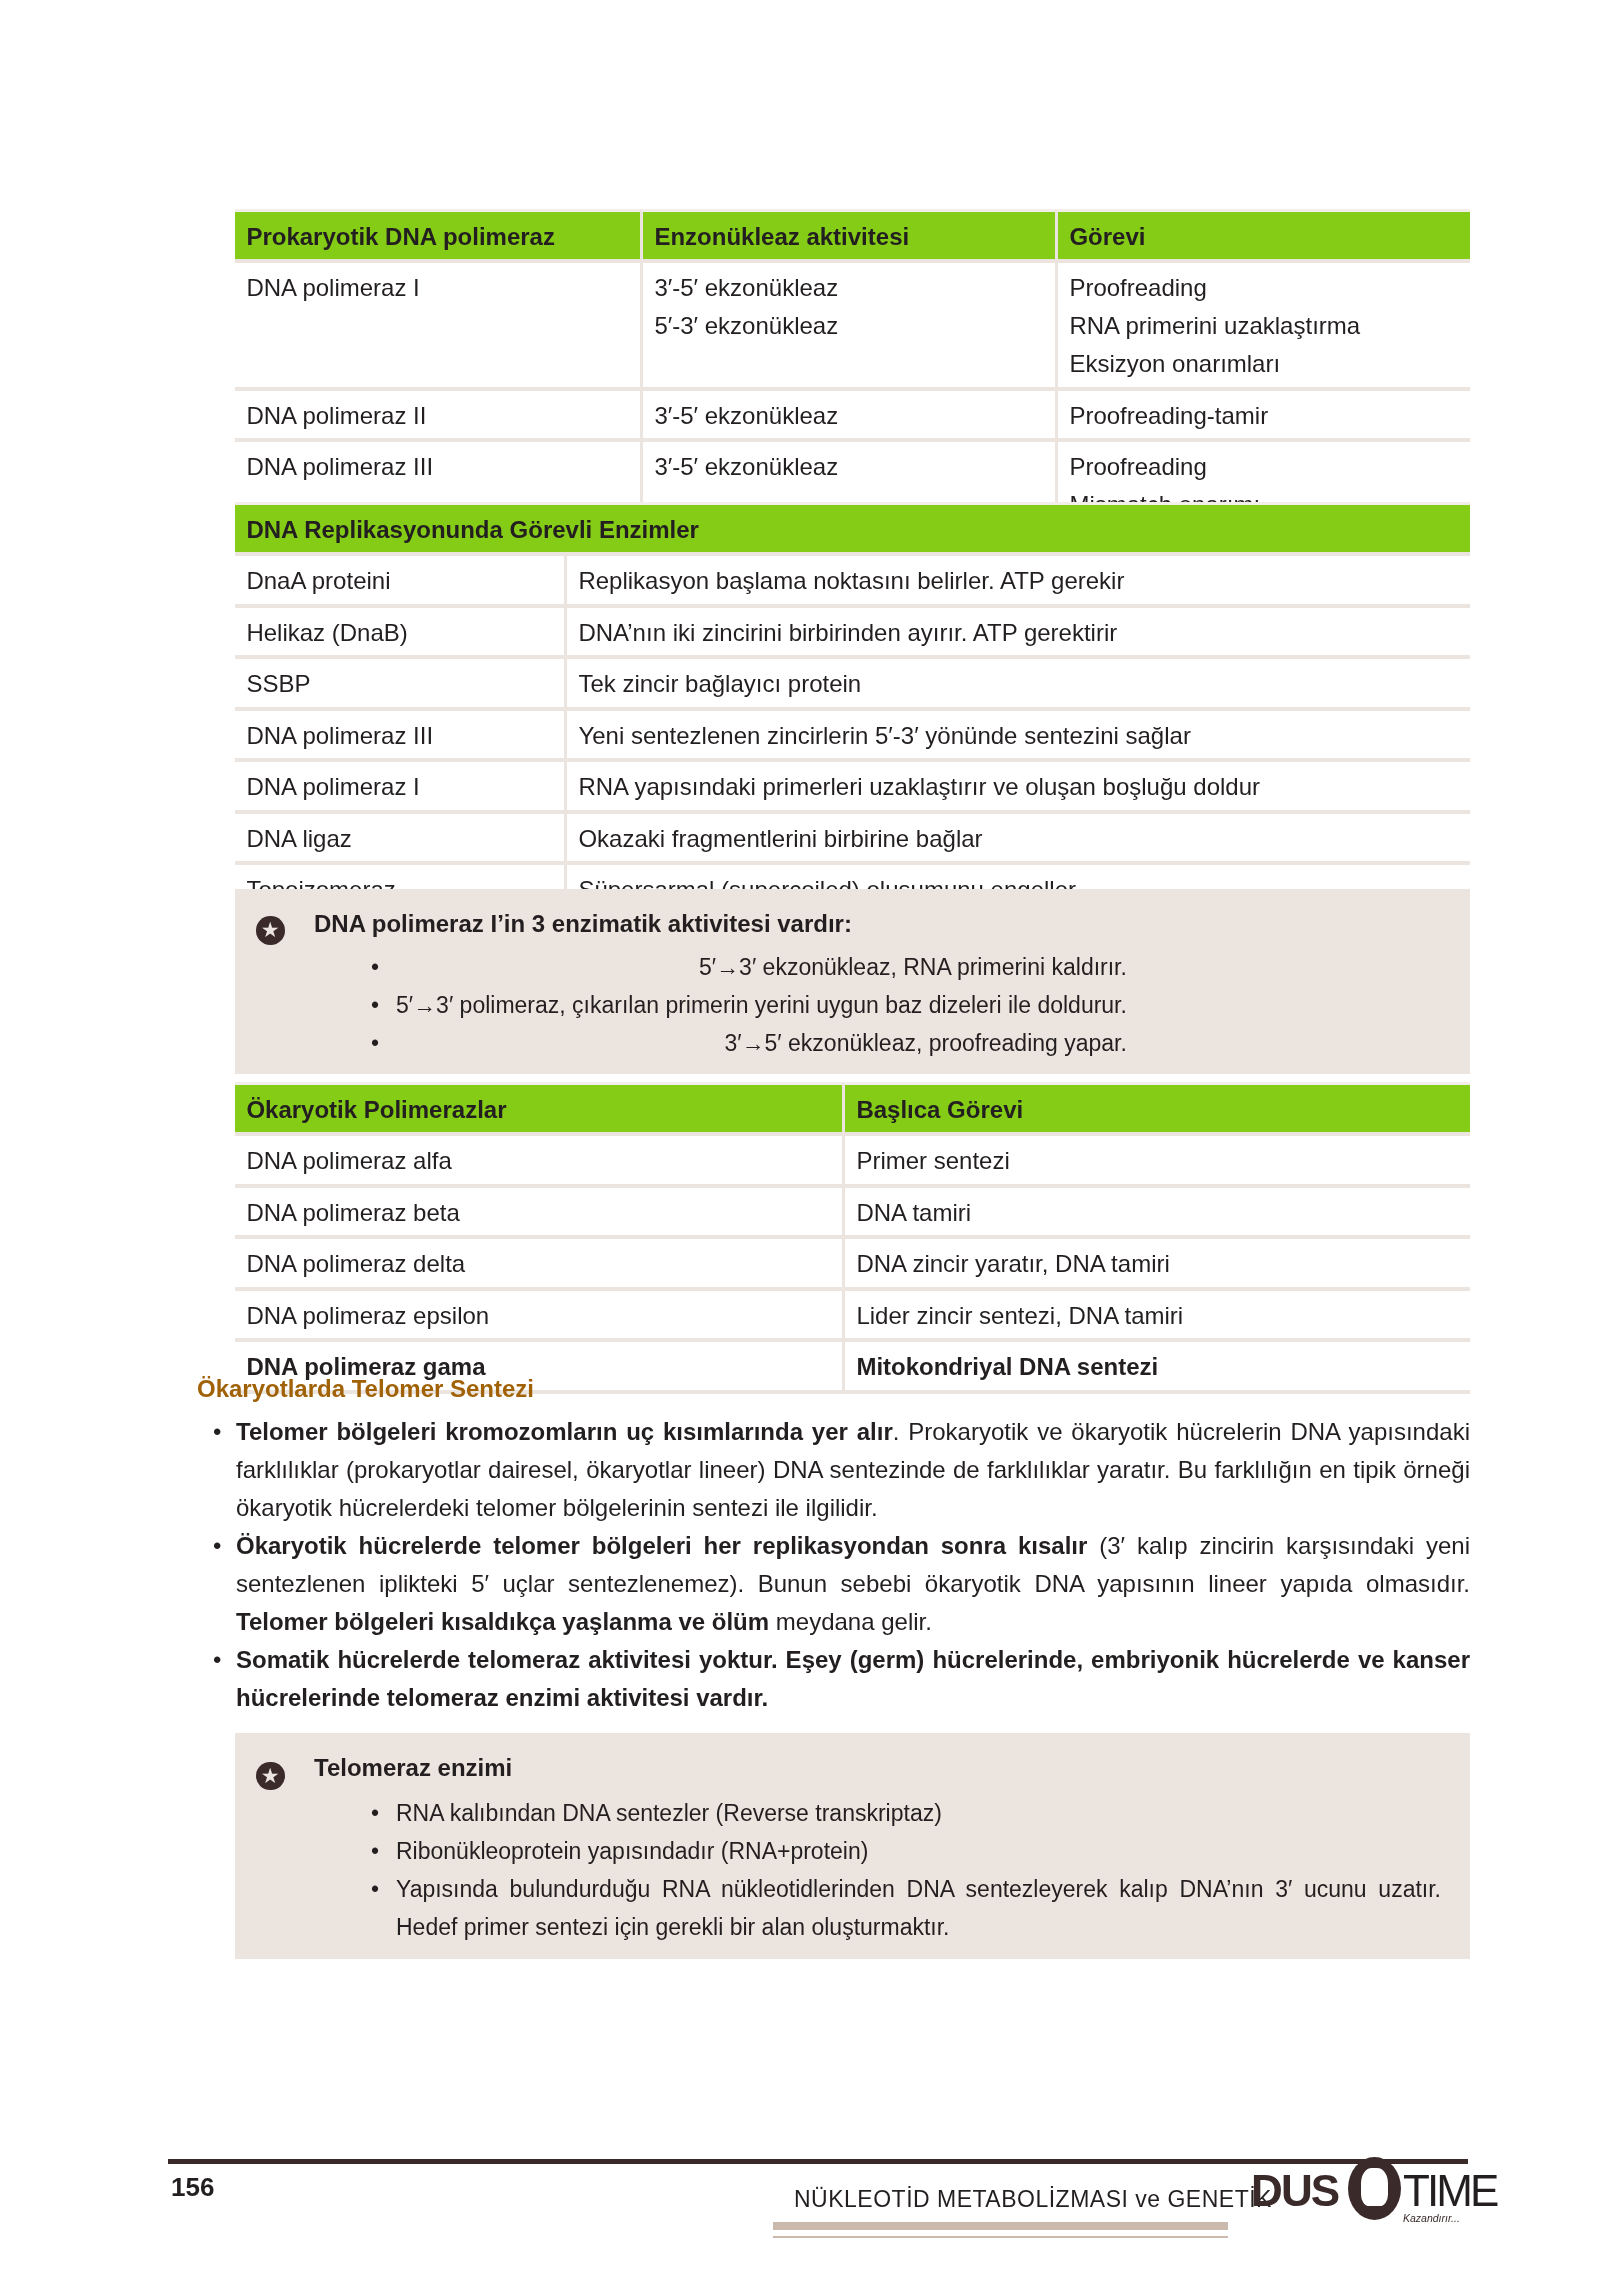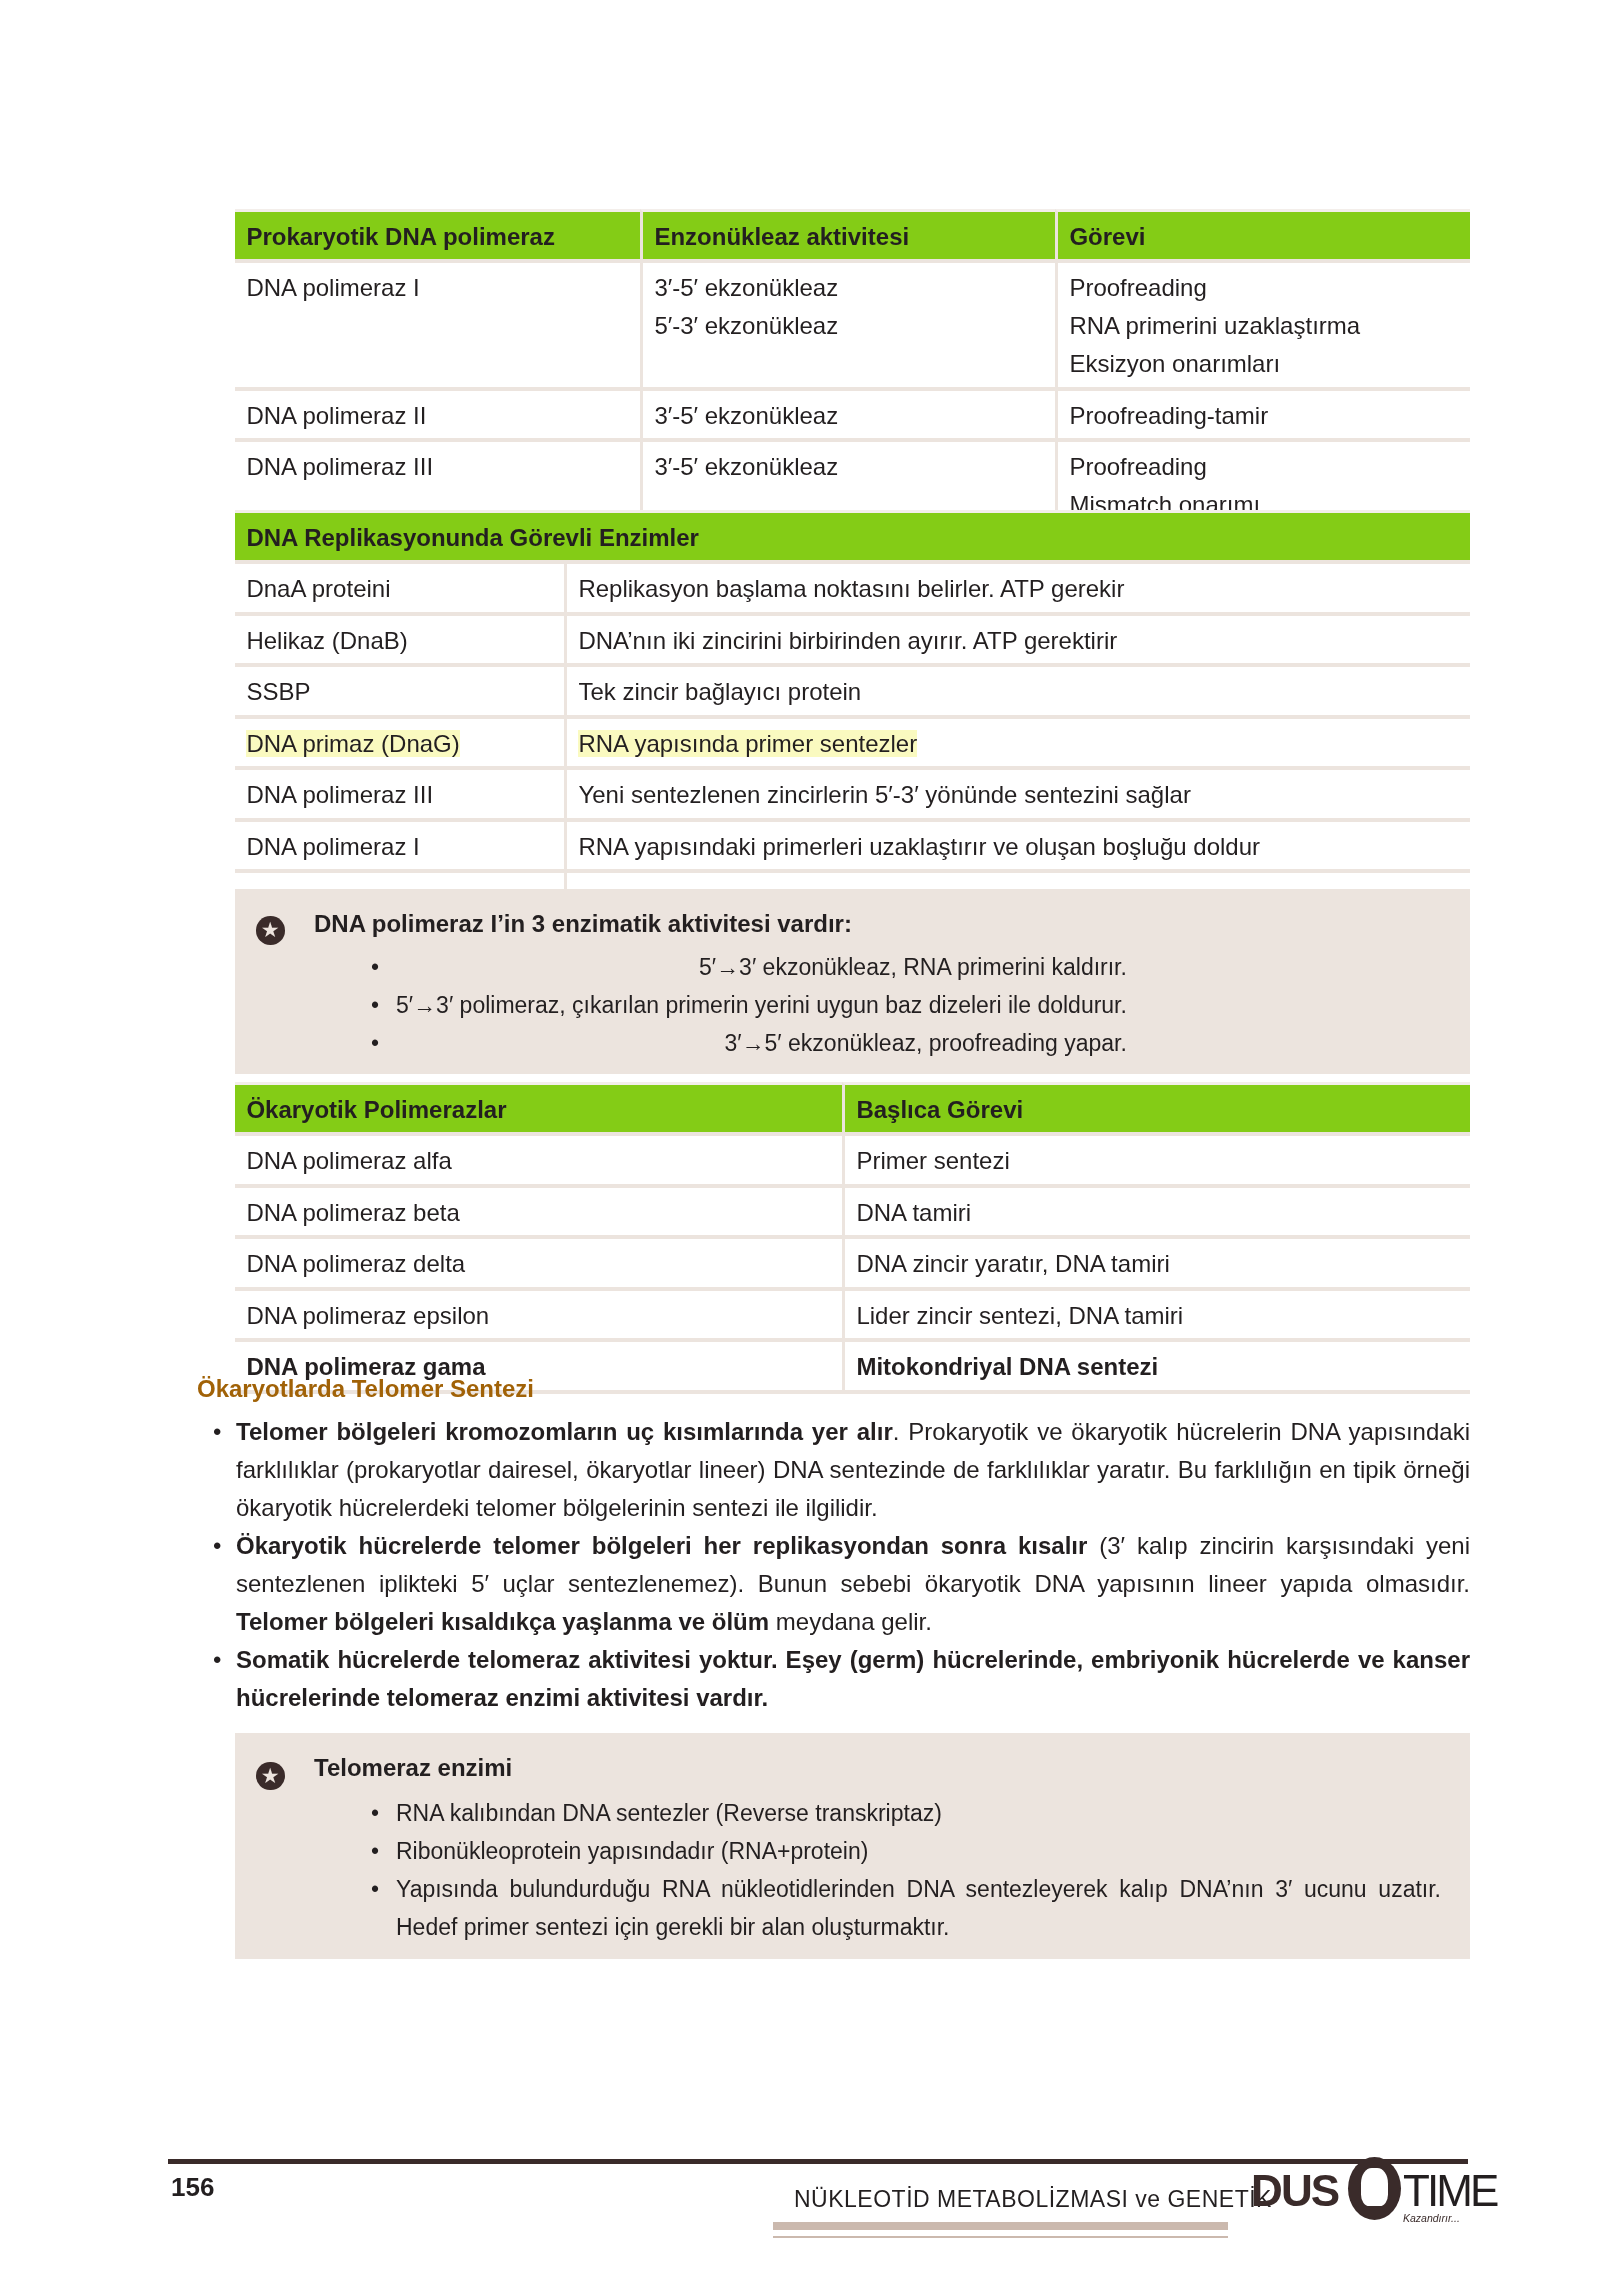--- a/index.html
+++ b/index.html
@@ -74,44 +74,40 @@
           <div>3′-5′ ekzonükleaz</div>
         </td>
     <td>
       <div>Proofreading</div>
       <div>Mismatch onarımı</div>
     </td>
   </tr>
 </tbody>
   </table>
 
-<table class="t abs" style="left:235px; top:502px;margin-top:8px;">
+<table class="t abs" style="left:235px; top:502px;">
   <colgroup>
       <col style="width:329px">
       <col>
     </colgroup>
   <tbody>
       <tr>
     <th colspan="2">DNA Replikasyonunda Görevli Enzimler</th>
   </tr>
   <tr>
         <td>DnaA proteini</td>
         <td>Replikasyon başlama noktasını belirler. ATP gerekir</td>
       </tr>
   <tr>
         <td>Helikaz (DnaB)</td>
         <td>DNA’nın iki zincirini birbirinden ayırır. ATP gerektirir</td>
       </tr>
   <tr>
         <td>SSBP</td>
         <td>Tek zincir bağlayıcı protein</td>
-      </tr>
-  <tr>
-        <td><span class="hl">DNA primaz (DnaG)</span></td>
-        <td><span class="hl">RNA yapısında primer sentezler</span></td>
       </tr>
   <tr>
         <td>DNA polimeraz III</td>
         <td>Yeni sentezlenen zincirlerin 5′-3′ yönünde sentezini sağlar</td>
       </tr>
   <tr>
         <td>DNA polimeraz I</td>
         <td>RNA yapısındaki primerleri uzaklaştırır ve oluşan boşluğu doldur</td>
       </tr>
   <tr>

